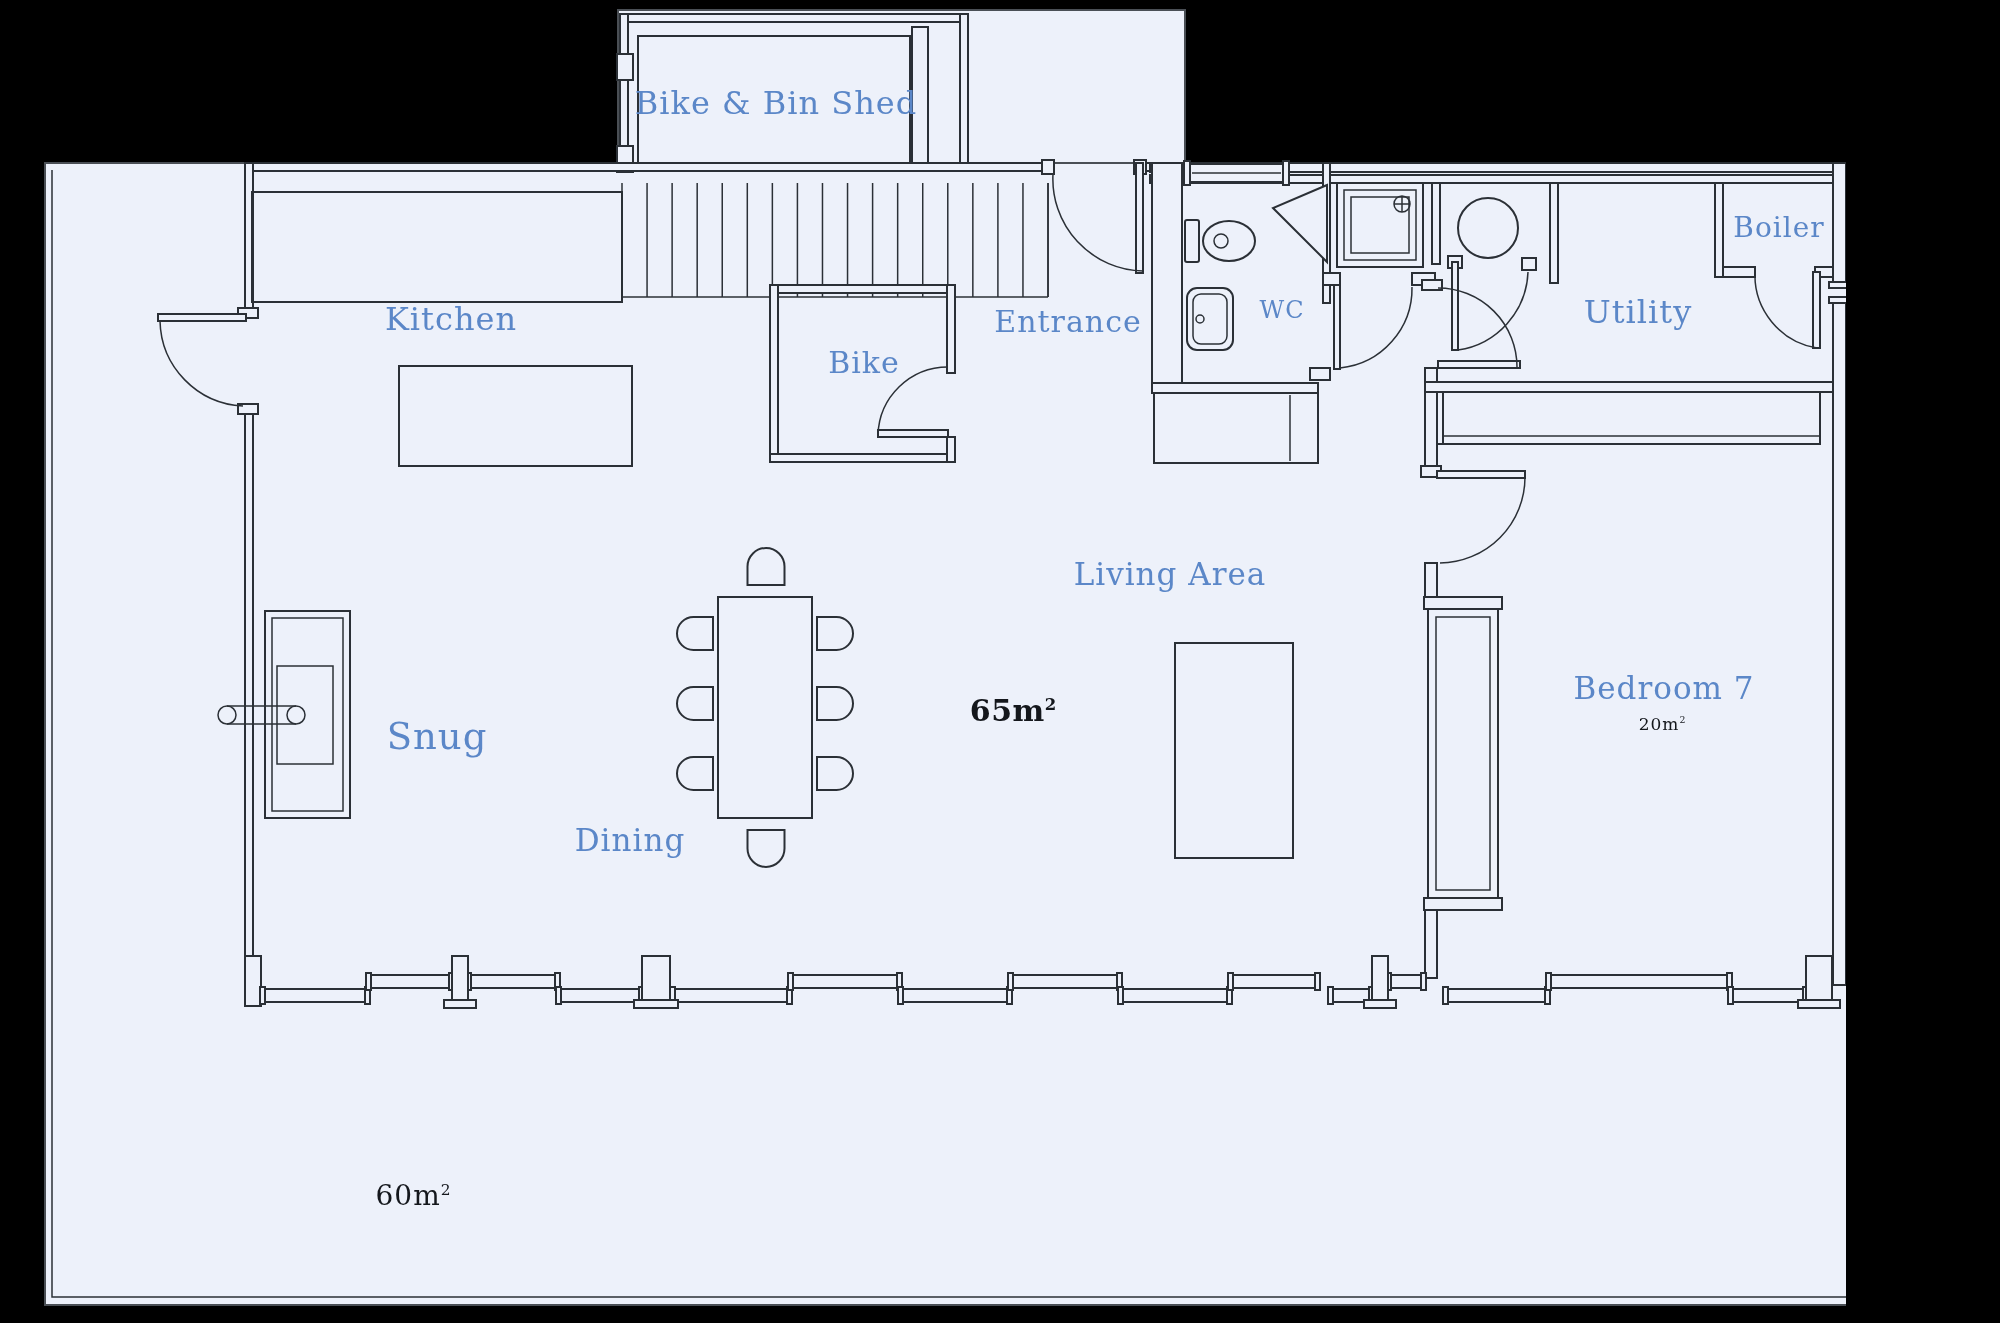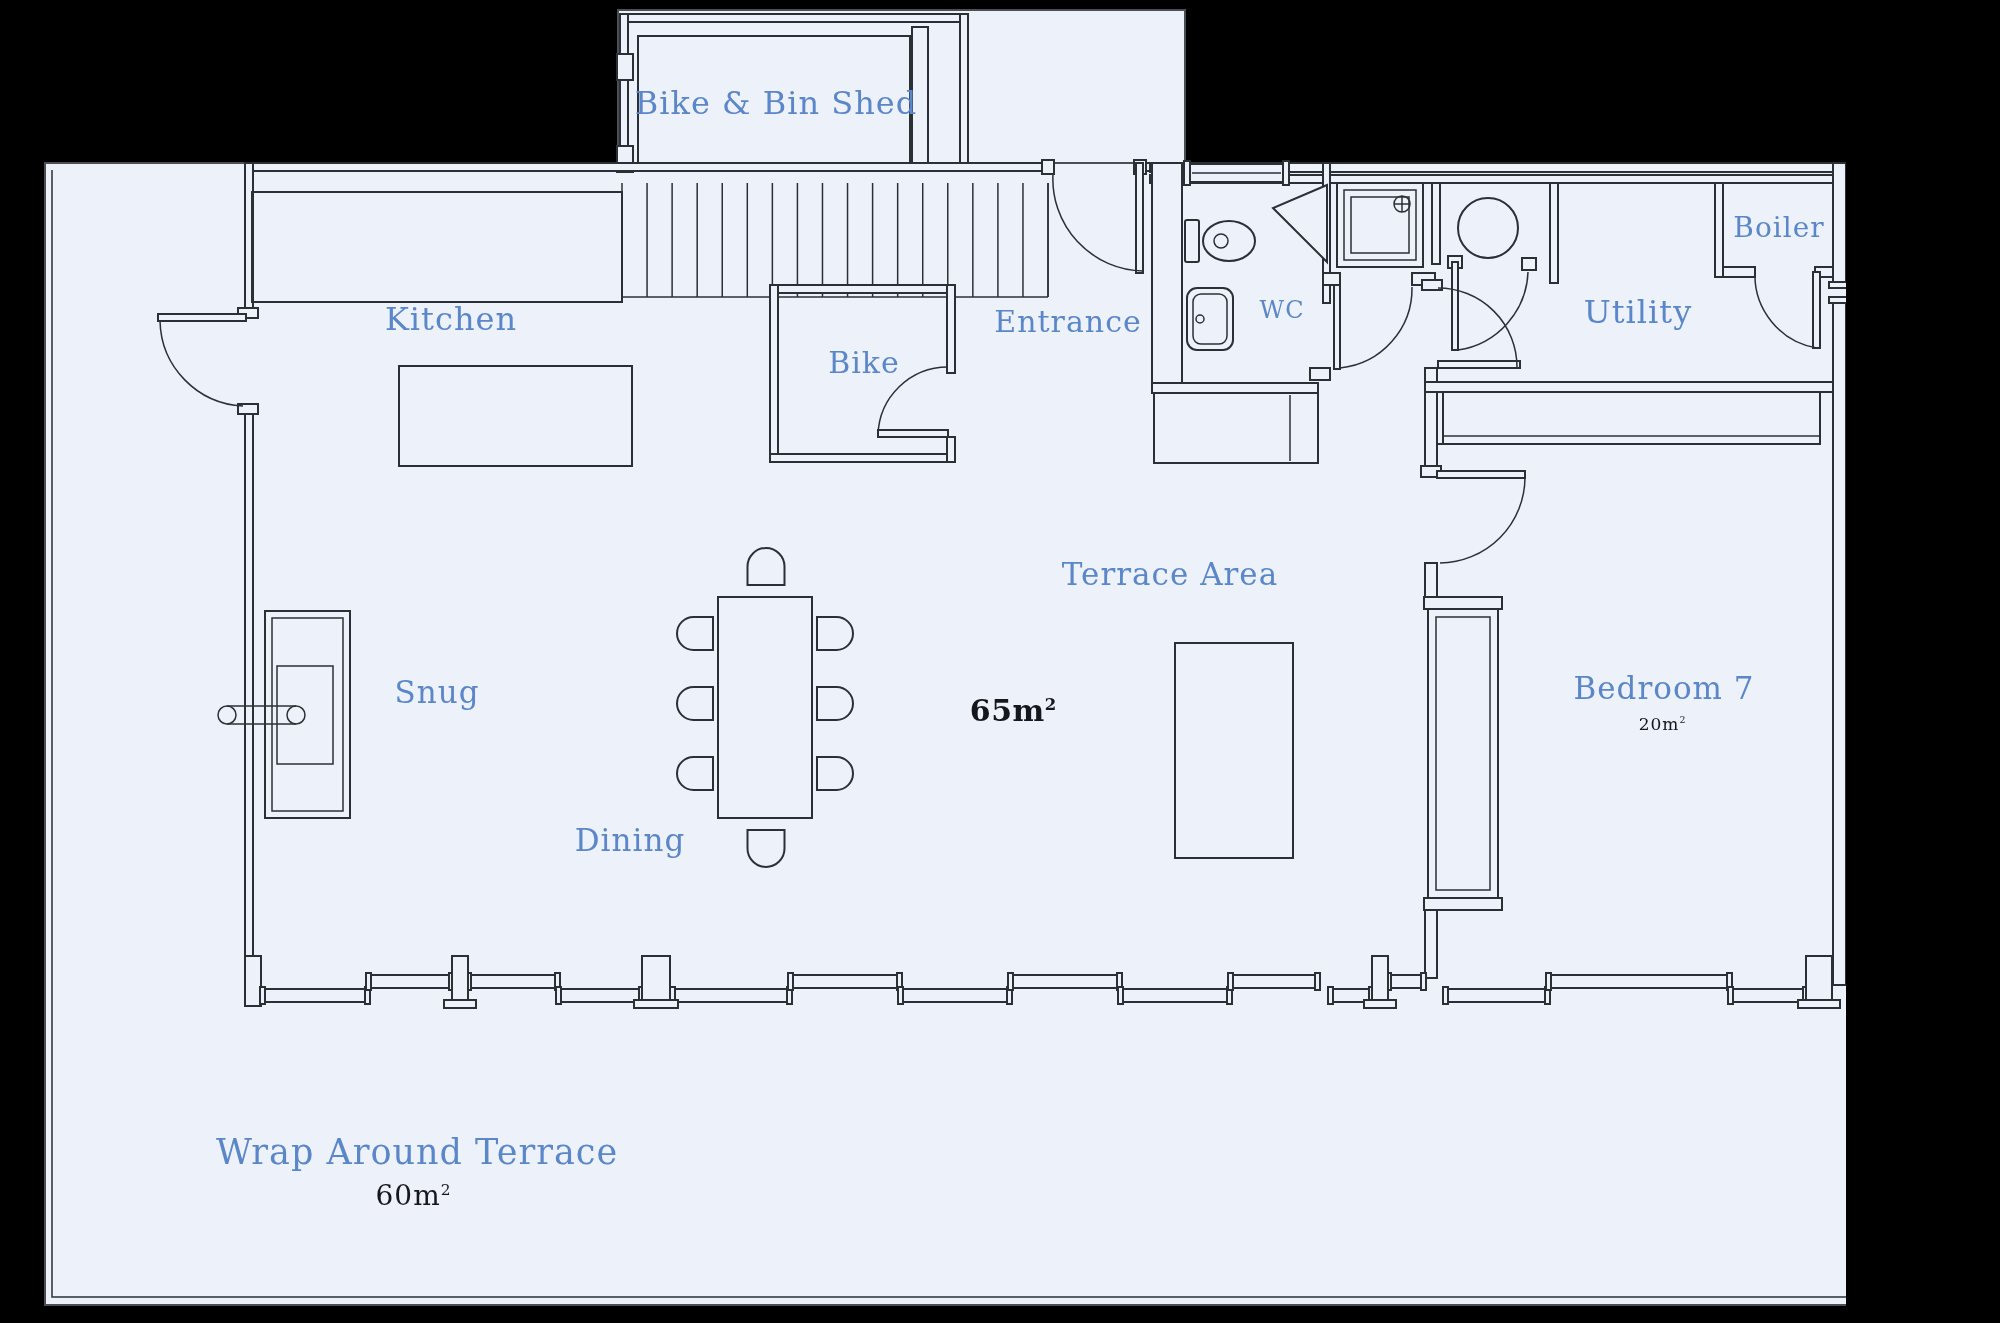--- a/index.html
+++ b/index.html
@@ -292,22 +292,21 @@
 
 </svg>
 
 <div class="lbl blue" style="left:776px;top:103px;font-size:32px">Bike &amp; Bin Shed</div>
 <div class="lbl blue" style="left:451px;top:319px;font-size:32px">Kitchen</div>
 <div class="lbl blue" style="left:864px;top:363px;font-size:30px">Bike</div>
 <div class="lbl blue" style="left:1068px;top:322px;font-size:30px">Entrance</div>
 <div class="lbl blue" style="left:1282px;top:310px;font-size:24px">WC</div>
 <div class="lbl blue" style="left:1638px;top:312px;font-size:32px">Utility</div>
 <div class="lbl blue" style="left:1779px;top:228px;font-size:28px">Boiler</div>
-<div class="lbl blue" style="left:437px;top:692px;font-size:31px">Snug</div>
+<div class="lbl blue" style="left:437px;top:736px;font-size:37px">Snug</div>
 <div class="lbl blue" style="left:630px;top:840px;font-size:31px">Dining</div>
-<div class="lbl blue" style="left:1170px;top:574px;font-size:31px">Terrace Area</div>
+<div class="lbl blue" style="left:1170px;top:574px;font-size:31px">Living Area</div>
 <div class="lbl blue" style="left:1664px;top:688px;font-size:31px">Bedroom 7</div>
 <div class="lbl dark" style="left:1662px;top:724px;font-size:17px"><span>20m</span><sup>2</sup></div>
 <div class="lbl dark title" style="left:1013px;top:711px;font-size:30px"><span>65m</span><sup>2</sup></div>
-<div class="lbl blue" style="left:417px;top:1152px;font-size:35px">Wrap Around Terrace</div>
 <div class="lbl dark" style="left:413px;top:1196px;font-size:28px"><span>60m</span><sup>2</sup></div>
 
 </div>
 
 </body></html>

